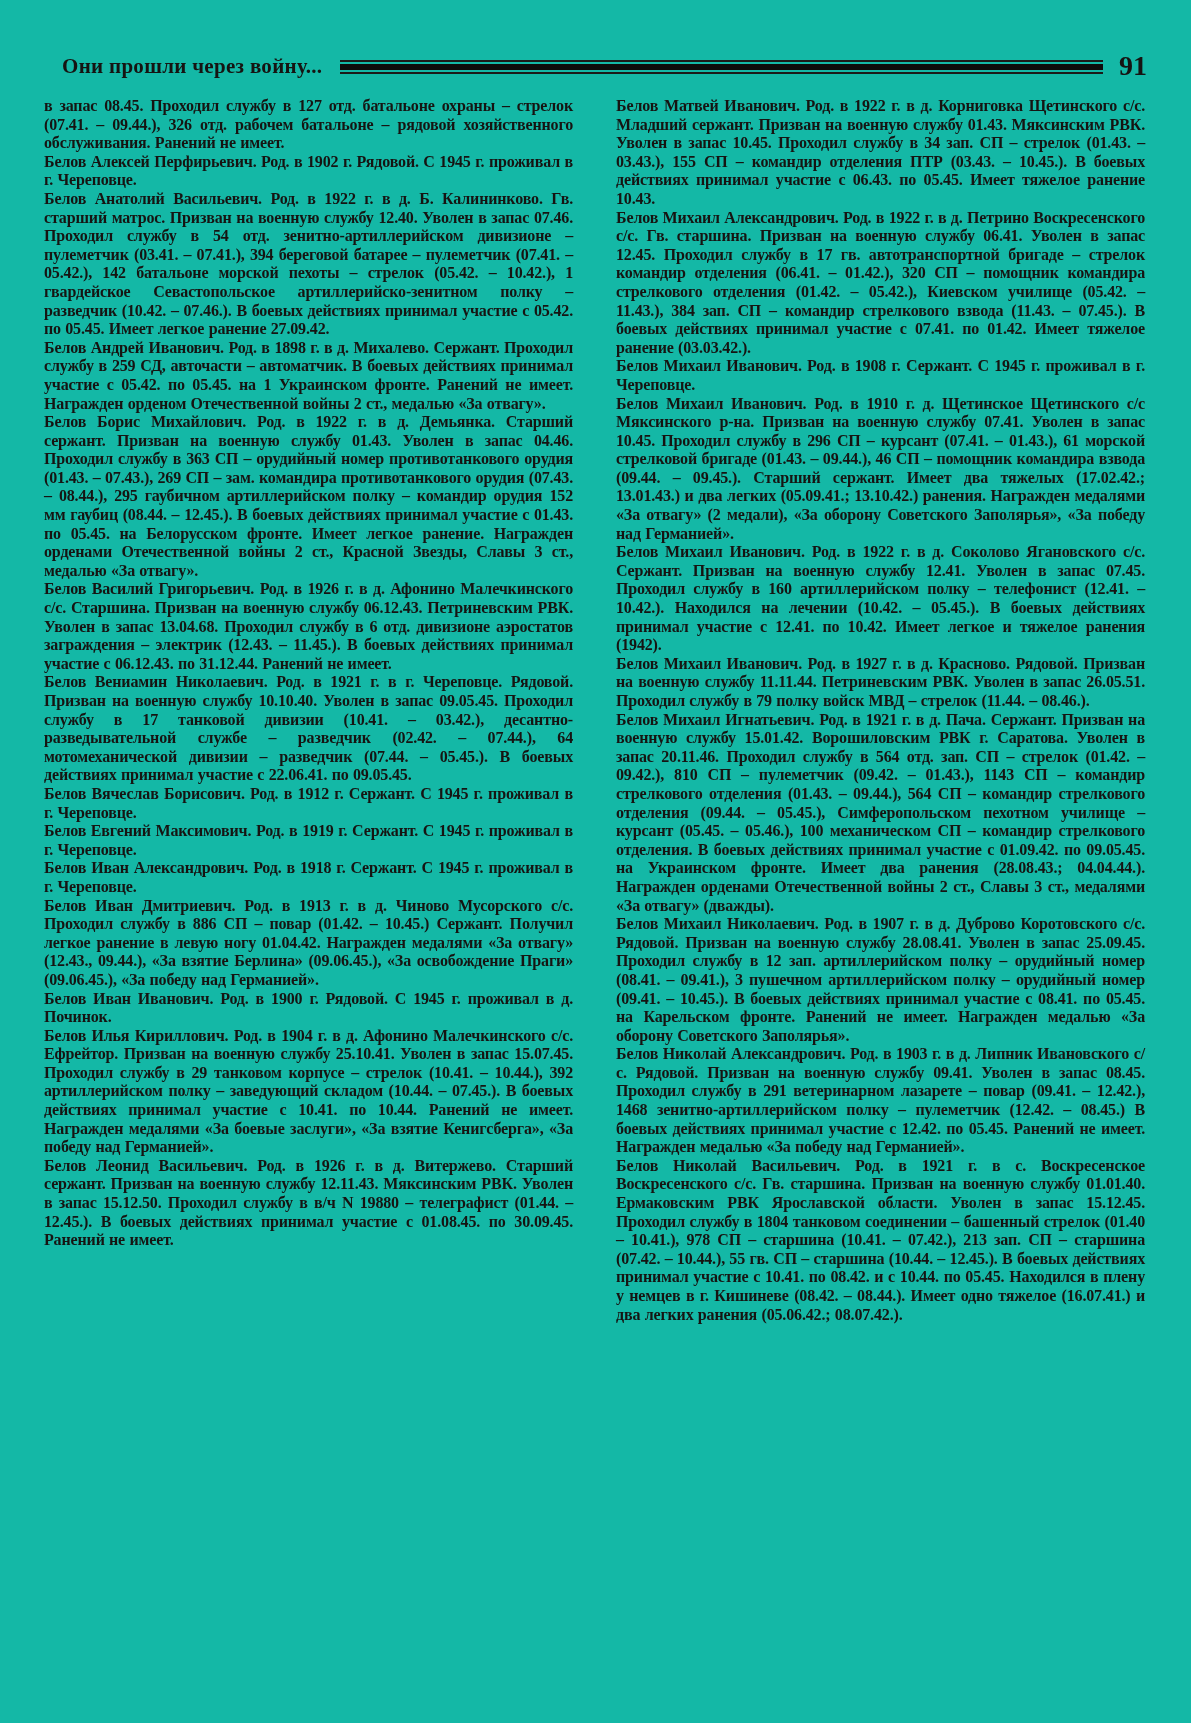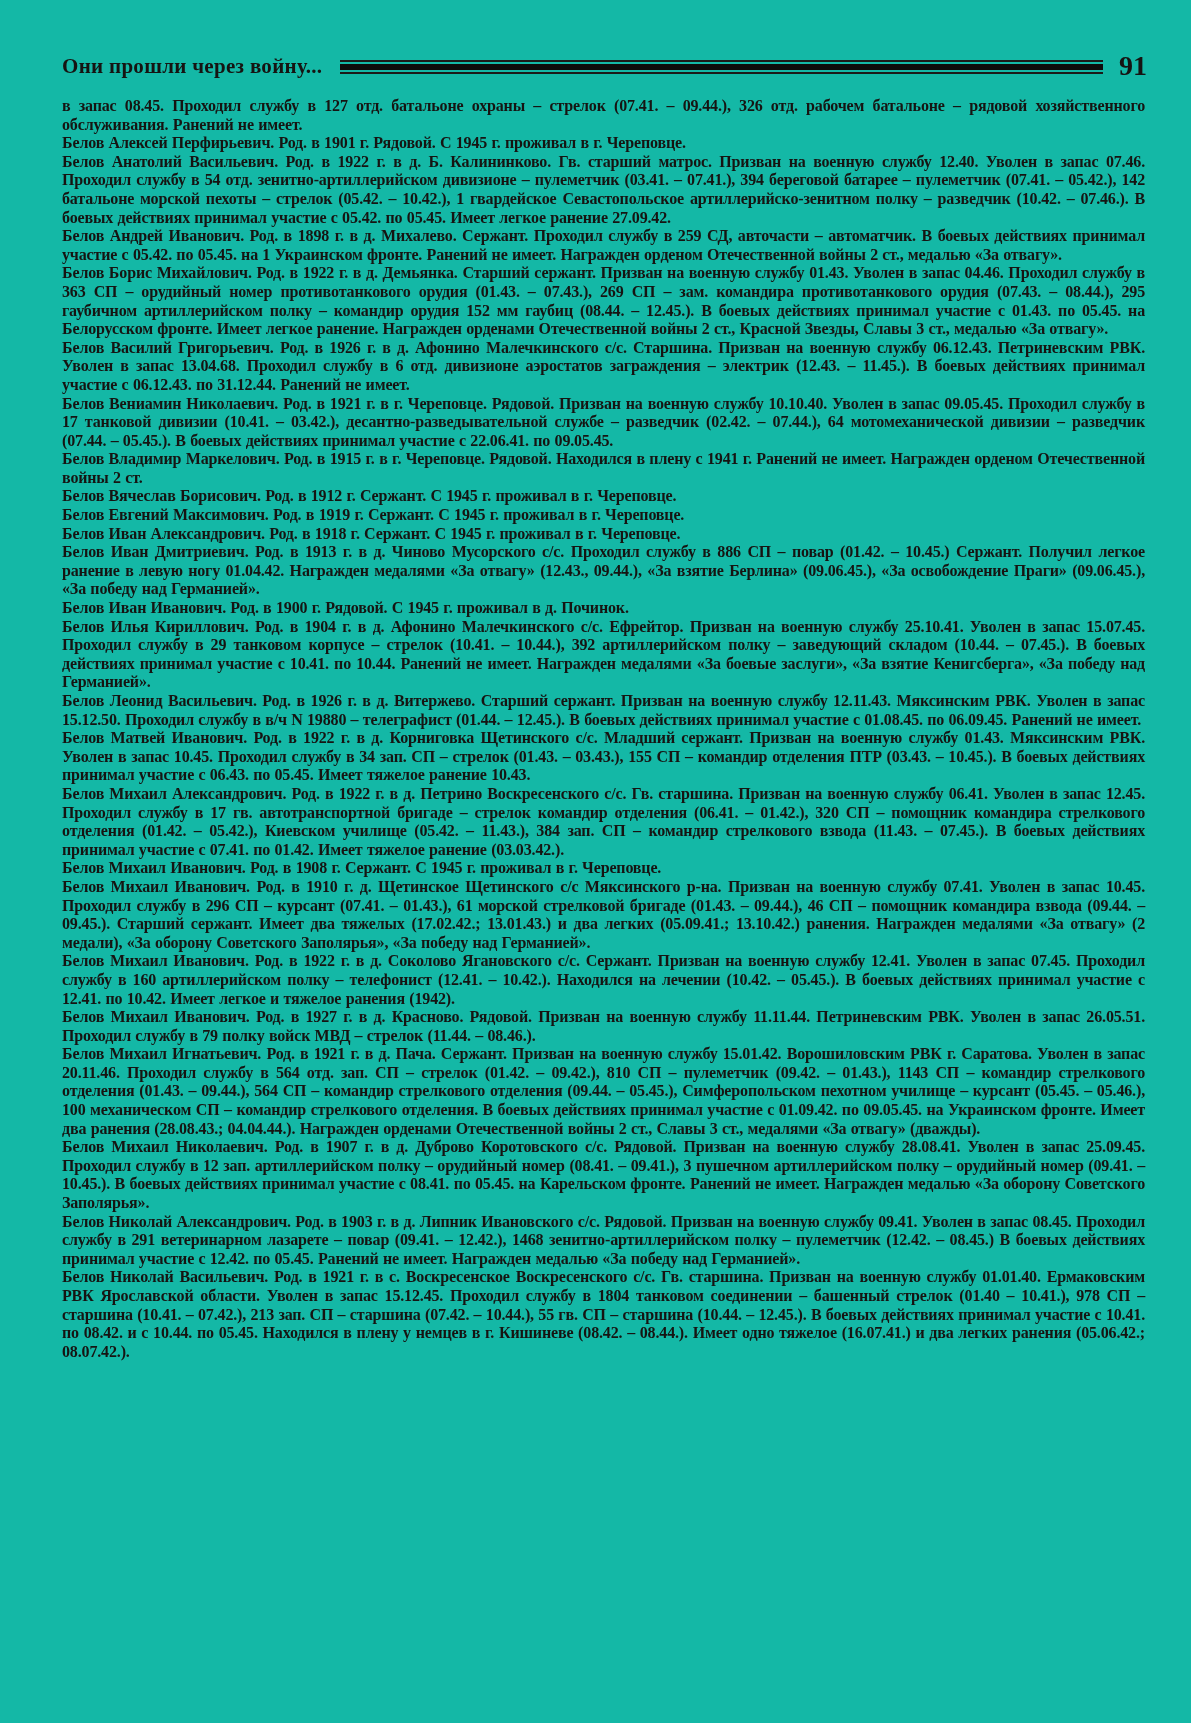--- a/index.html
+++ b/index.html
@@ -34,24 +34,24 @@
   .rule-thin { height: 2px; background: #1c1a18; }
   .rule-thick { height: 6px; background: #0e0c0a; margin: 2px 0; }
   .page-number {
     font-size: 28px;
     font-weight: bold;
     white-space: nowrap;
   }
   .text-columns {
     position: absolute;
     top: 97px;
-    left: 62px;
+    left: 44px;
     right: 46px;
     display: flex;
-    flex-direction: column;
+    gap: 43px;
   }
   .col { flex: 1 1 0; min-width: 0; }
   .entry {
     margin: 0;
     text-align: justify;
     font-size: 16px;
     line-height: 18.6px;
     font-weight: bold;
     letter-spacing: -0.15px;
     word-spacing: 0.5px;
@@ -68,34 +68,33 @@
       <div class="rule-thin"></div>
       <div class="rule-thick"></div>
       <div class="rule-thin"></div>
     </div>
     <span class="page-number">91</span>
   </header>
 
   <main class="text-columns">
     <section class="col">
         <p class="entry">в запас 08.45. Проходил службу в 127 отд. батальоне охраны – стрелок (07.41. – 09.44.), 326 отд. рабочем батальоне – рядовой хозяйственного обслуживания. Ранений не имеет.</p>
-        <p class="entry">Белов Алексей Перфирьевич. Род. в 1901 г. Рядовой. С 1945 г. проживал в г. Череповце.</p>
+        <p class="entry">Белов Алексей Перфирьевич. Род. в 1902 г. Рядовой. С 1945 г. проживал в г. Череповце.</p>
         <p class="entry">Белов Анатолий Васильевич. Род. в 1922 г. в д. Б. Калининково. Гв. старший матрос. Призван на военную службу 12.40. Уволен в запас 07.46. Проходил службу в 54 отд. зенитно-артиллерийском дивизионе – пулеметчик (03.41. – 07.41.), 394 береговой батарее – пулеметчик (07.41. – 05.42.), 142 батальоне морской пехоты – стрелок (05.42. – 10.42.), 1 гвардейское Севастопольское артиллерийско-зенитном полку – разведчик (10.42. – 07.46.). В боевых действиях принимал участие с 05.42. по 05.45. Имеет легкое ранение 27.09.42.</p>
         <p class="entry">Белов Андрей Иванович. Род. в 1898 г. в д. Михалево. Сержант. Проходил службу в 259 СД, авточасти – автоматчик. В боевых действиях принимал участие с 05.42. по 05.45. на 1 Украинском фронте. Ранений не имеет. Награжден орденом Отечественной войны 2 ст., медалью «За отвагу».</p>
         <p class="entry">Белов Борис Михайлович. Род. в 1922 г. в д. Демьянка. Старший сержант. Призван на военную службу 01.43. Уволен в запас 04.46. Проходил службу в 363 СП – орудийный номер противотанкового орудия (01.43. – 07.43.), 269 СП – зам. командира противотанкового орудия (07.43. – 08.44.), 295 гаубичном артиллерийском полку – командир орудия 152 мм гаубиц (08.44. – 12.45.). В боевых действиях принимал участие с 01.43. по 05.45. на Белорусском фронте. Имеет легкое ранение. Награжден орденами Отечественной войны 2 ст., Красной Звезды, Славы 3 ст., медалью «За отвагу».</p>
         <p class="entry">Белов Василий Григорьевич. Род. в 1926 г. в д. Афонино Малечкинского с/с. Старшина. Призван на военную службу 06.12.43. Петриневским РВК. Уволен в запас 13.04.68. Проходил службу в 6 отд. дивизионе аэростатов заграждения – электрик (12.43. – 11.45.). В боевых действиях принимал участие с 06.12.43. по 31.12.44. Ранений не имеет.</p>
         <p class="entry">Белов Вениамин Николаевич. Род. в 1921 г. в г. Череповце. Рядовой. Призван на военную службу 10.10.40. Уволен в запас 09.05.45. Проходил службу в 17 танковой дивизии (10.41. – 03.42.), десантно-разведывательной службе – разведчик (02.42. – 07.44.), 64 мотомеханической дивизии – разведчик (07.44. – 05.45.). В боевых действиях принимал участие с 22.06.41. по 09.05.45.</p>
-        <p class="entry">Белов Владимир Маркелович. Род. в 1915 г. в г. Череповце. Рядовой. Находился в плену с 1941 г. Ранений не имеет. Награжден орденом Отечественной войны 2 ст.</p>
         <p class="entry">Белов Вячеслав Борисович. Род. в 1912 г. Сержант. С 1945 г. проживал в г. Череповце.</p>
         <p class="entry">Белов Евгений Максимович. Род. в 1919 г. Сержант. С 1945 г. проживал в г. Череповце.</p>
         <p class="entry">Белов Иван Александрович. Род. в 1918 г. Сержант. С 1945 г. проживал в г. Череповце.</p>
         <p class="entry">Белов Иван Дмитриевич. Род. в 1913 г. в д. Чиново Мусорского с/с. Проходил службу в 886 СП – повар (01.42. – 10.45.) Сержант. Получил легкое ранение в левую ногу 01.04.42. Награжден медалями «За отвагу» (12.43., 09.44.), «За взятие Берлина» (09.06.45.), «За освобождение Праги» (09.06.45.), «За победу над Германией».</p>
         <p class="entry">Белов Иван Иванович. Род. в 1900 г. Рядовой. С 1945 г. проживал в д. Починок.</p>
         <p class="entry">Белов Илья Кириллович. Род. в 1904 г. в д. Афонино Малечкинского с/с. Ефрейтор. Призван на военную службу 25.10.41. Уволен в запас 15.07.45. Проходил службу в 29 танковом корпусе – стрелок (10.41. – 10.44.), 392 артиллерийском полку – заведующий складом (10.44. – 07.45.). В боевых действиях принимал участие с 10.41. по 10.44. Ранений не имеет. Награжден медалями «За боевые заслуги», «За взятие Кенигсберга», «За победу над Германией».</p>
-        <p class="entry">Белов Леонид Васильевич. Род. в 1926 г. в д. Витержево. Старший сержант. Призван на военную службу 12.11.43. Мяксинским РВК. Уволен в запас 15.12.50. Проходил службу в в/ч N 19880 – телеграфист (01.44. – 12.45.). В боевых действиях принимал участие с 01.08.45. по 06.09.45. Ранений не имеет.</p>
+        <p class="entry">Белов Леонид Васильевич. Род. в 1926 г. в д. Витержево. Старший сержант. Призван на военную службу 12.11.43. Мяксинским РВК. Уволен в запас 15.12.50. Проходил службу в в/ч N 19880 – телеграфист (01.44. – 12.45.). В боевых действиях принимал участие с 01.08.45. по 30.09.45. Ранений не имеет.</p>
       </section>
     <section class="col">
         <p class="entry">Белов Матвей Иванович. Род. в 1922 г. в д. Корниговка Щетинского с/с. Младший сержант. Призван на военную службу 01.43. Мяксинским РВК. Уволен в запас 10.45. Проходил службу в 34 зап. СП – стрелок (01.43. – 03.43.), 155 СП – командир отделения ПТР (03.43. – 10.45.). В боевых действиях принимал участие с 06.43. по 05.45. Имеет тяжелое ранение 10.43.</p>
         <p class="entry">Белов Михаил Александрович. Род. в 1922 г. в д. Петрино Воскресенского с/с. Гв. старшина. Призван на военную службу 06.41. Уволен в запас 12.45. Проходил службу в 17 гв. автотранспортной бригаде – стрелок командир отделения (06.41. – 01.42.), 320 СП – помощник командира стрелкового отделения (01.42. – 05.42.), Киевском училище (05.42. – 11.43.), 384 зап. СП – командир стрелкового взвода (11.43. – 07.45.). В боевых действиях принимал участие с 07.41. по 01.42. Имеет тяжелое ранение (03.03.42.).</p>
         <p class="entry">Белов Михаил Иванович. Род. в 1908 г. Сержант. С 1945 г. проживал в г. Череповце.</p>
         <p class="entry">Белов Михаил Иванович. Род. в 1910 г. д. Щетинское Щетинского с/с Мяксинского р-на. Призван на военную службу 07.41. Уволен в запас 10.45. Проходил службу в 296 СП – курсант (07.41. – 01.43.), 61 морской стрелковой бригаде (01.43. – 09.44.), 46 СП – помощник командира взвода (09.44. – 09.45.). Старший сержант. Имеет два тяжелых (17.02.42.; 13.01.43.) и два легких (05.09.41.; 13.10.42.) ранения. Награжден медалями «За отвагу» (2 медали), «За оборону Советского Заполярья», «За победу над Германией».</p>
         <p class="entry">Белов Михаил Иванович. Род. в 1922 г. в д. Соколово Ягановского с/с. Сержант. Призван на военную службу 12.41. Уволен в запас 07.45. Проходил службу в 160 артиллерийском полку – телефонист (12.41. – 10.42.). Находился на лечении (10.42. – 05.45.). В боевых действиях принимал участие с 12.41. по 10.42. Имеет легкое и тяжелое ранения (1942).</p>
         <p class="entry">Белов Михаил Иванович. Род. в 1927 г. в д. Красново. Рядовой. Призван на военную службу 11.11.44. Петриневским РВК. Уволен в запас 26.05.51. Проходил службу в 79 полку войск МВД – стрелок (11.44. – 08.46.).</p>
         <p class="entry">Белов Михаил Игнатьевич. Род. в 1921 г. в д. Пача. Сержант. Призван на военную службу 15.01.42. Ворошиловским РВК г. Саратова. Уволен в запас 20.11.46. Проходил службу в 564 отд. зап. СП – стрелок (01.42. – 09.42.), 810 СП – пулеметчик (09.42. – 01.43.), 1143 СП – командир стрелкового отделения (01.43. – 09.44.), 564 СП – командир стрелкового отделения (09.44. – 05.45.), Симферопольском пехотном училище – курсант (05.45. – 05.46.), 100 механическом СП – командир стрелкового отделения. В боевых действиях принимал участие с 01.09.42. по 09.05.45. на Украинском фронте. Имеет два ранения (28.08.43.; 04.04.44.). Награжден орденами Отечественной войны 2 ст., Славы 3 ст., медалями «За отвагу» (дважды).</p>
         <p class="entry">Белов Михаил Николаевич. Род. в 1907 г. в д. Дуброво Коротовского с/с. Рядовой. Призван на военную службу 28.08.41. Уволен в запас 25.09.45. Проходил службу в 12 зап. артиллерийском полку – орудийный номер (08.41. – 09.41.), 3 пушечном артиллерийском полку – орудийный номер (09.41. – 10.45.). В боевых действиях принимал участие с 08.41. по 05.45. на Карельском фронте. Ранений не имеет. Награжден медалью «За оборону Советского Заполярья».</p>

